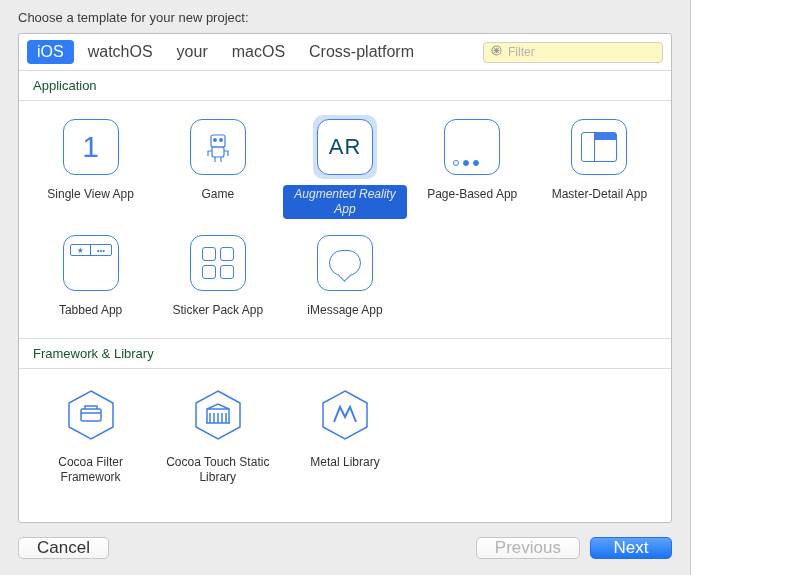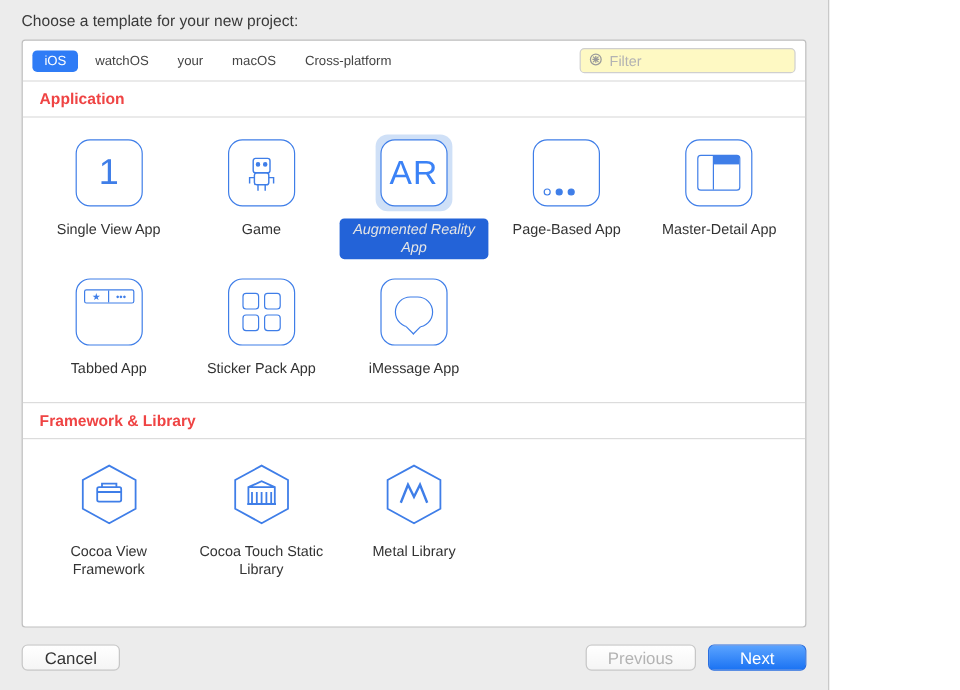--- a/index.html
+++ b/index.html
@@ -30,21 +30,21 @@
     display: flex; flex-direction: column;
     overflow: hidden;
   }
   .tabbar {
     display: flex; align-items: center;
     padding: 6px 8px;
     gap: 4px;
   }
   .tab {
     padding: 3px 10px;
-    font-size: 11px;
+    font-size: 16px;
     color: #444;
     border-radius: 4px;
     cursor: default;
   }
   .tab.active {
     background: #2f7cf6;
     color: #fff;
   }
   .flexspace { flex: 1; }
   .filter {
@@ -62,22 +62,22 @@
     width: 100%;
     margin-left: 5px;
     color: #333;
     background: transparent;
   }
   .filter input::placeholder { color: #b3b3b3; }
 
   .section-header {
     padding: 7px 14px;
     font-size: 13px;
-    font-weight: 700;
-    color: #ef4444;
+    font-weight: 400;
+    color: #14532d;
     border-top: 1px solid #dcdcdc;
     border-bottom: 1px solid #dcdcdc;
     background: #fff;
   }
 
   .template-grid {
     display: grid;
     grid-template-columns: repeat(5, 1fr);
     padding: 10px 8px 14px;
     gap: 4px 0;
@@ -121,37 +121,37 @@
     font-style: italic;
   }
 
   .footer {
     padding: 14px 18px 16px;
     display: flex; align-items: center;
   }
   .btn {
     height: 22px;
     padding: 0 18px;
-    font-size: 14px;
+    font-size: 17px;
     border: 1px solid #c7c7c7;
     border-radius: 5px;
     background: linear-gradient(#fff,#f5f5f5);
     cursor: default;
     display:flex;align-items:center;justify-content:center;
     min-width: 82px;
   }
   .btn.disabled { color: #b3b3b3; }
   .btn.primary {
     background: linear-gradient(#5aa3ff,#1b73f3);
     border-color: #2a6fe0;
     color: #fff;
   }
 
   
-  .txt-ar { font-size: 28px; color:#3b82f6; font-weight:400; letter-spacing:1px;}
+  .txt-ar { font-size: 22px; color:#0c4a6e; font-weight:400; letter-spacing:1px;}
   .txt-1  { font-size: 30px; color:#3f7ee8; font-weight:300;}
   .dots { position:absolute; bottom:8px; left:8px; display:flex; gap:4px;}
   .dots span{ width:6px;height:6px;border:1.3px solid #3f7ee8;border-radius:50%;}
   .dots span.fill{ background:#3f7ee8;}
   .tabstrip { position:absolute; top:8px; left:6px; right:6px; height:12px; border:1.2px solid #3f7ee8; border-radius:2px; display:flex;}
   .tabstrip div{flex:1;border-right:1.2px solid #3f7ee8;display:flex;align-items:center;justify-content:center;font-size:8px;color:#3f7ee8;}
   .tabstrip div:last-child{border-right:none;}
   .fourapp { display:grid;grid-template-columns:1fr 1fr;gap:4px;}
   .fourapp div{width:14px;height:14px;border:1.3px solid #3f7ee8;border-radius:3px;}
   .folder { width:34px;height:26px;border:1.3px solid #3f7ee8;border-radius:3px;position:relative;}
@@ -291,21 +291,21 @@
             <div class="hex">
           <svg viewBox="0 0 56 56">
                 <g stroke="#3f7ee8" stroke-width="1.5" fill="none">
                   <polygon points="28,4 50,16 50,40 28,52 6,40 6,16"></polygon>
                   <rect x="18" y="22" width="20" height="12" rx="1.5"></rect>
                   <path d="M18 26h20M22 22v-3h12v3"></path>
                 </g>
               </svg>
         </div>
           </div>
-        <div class="tlabel">Cocoa View Framework</div>
+        <div class="tlabel">Cocoa Filter Framework</div>
       </div>
       <div class="template">
         <div class="icon-wrap">
             <div class="hex">
           <svg viewBox="0 0 56 56">
                 <g stroke="#3f7ee8" stroke-width="1.5" fill="none">
                   <polygon points="28,4 50,16 50,40 28,52 6,40 6,16"></polygon>
                   <path d="M17 36V22l11-5 11 5v14M17 22h22M20 36v-10M24 36v-10M28 36v-10M32 36v-10M36 36v-10M16 36h24"></path>
                 </g>
               </svg>

